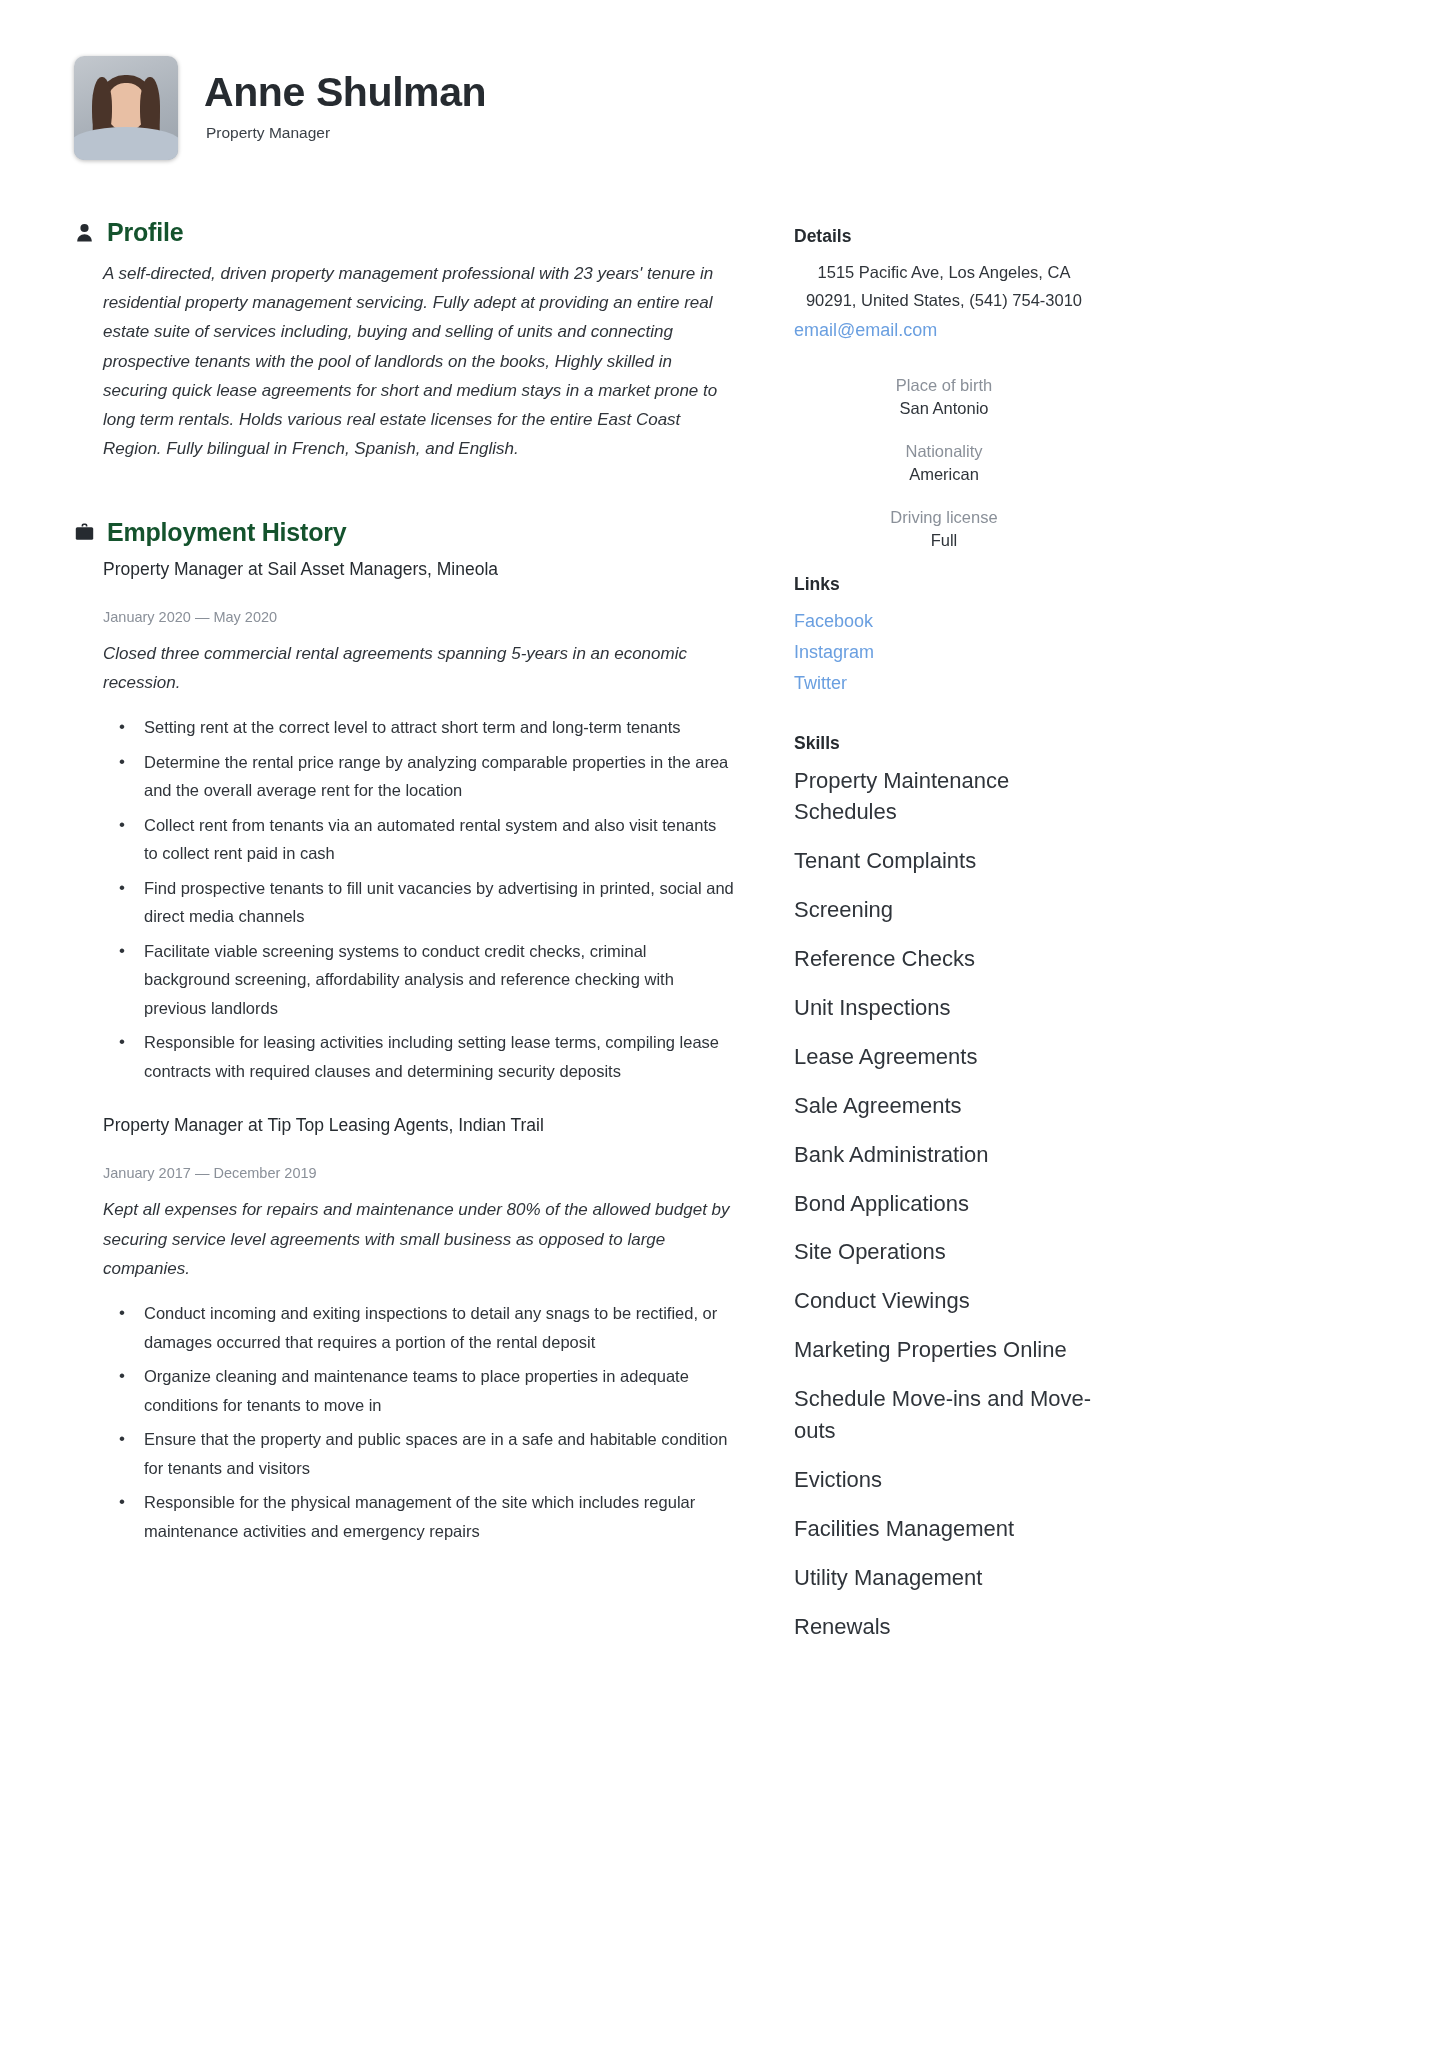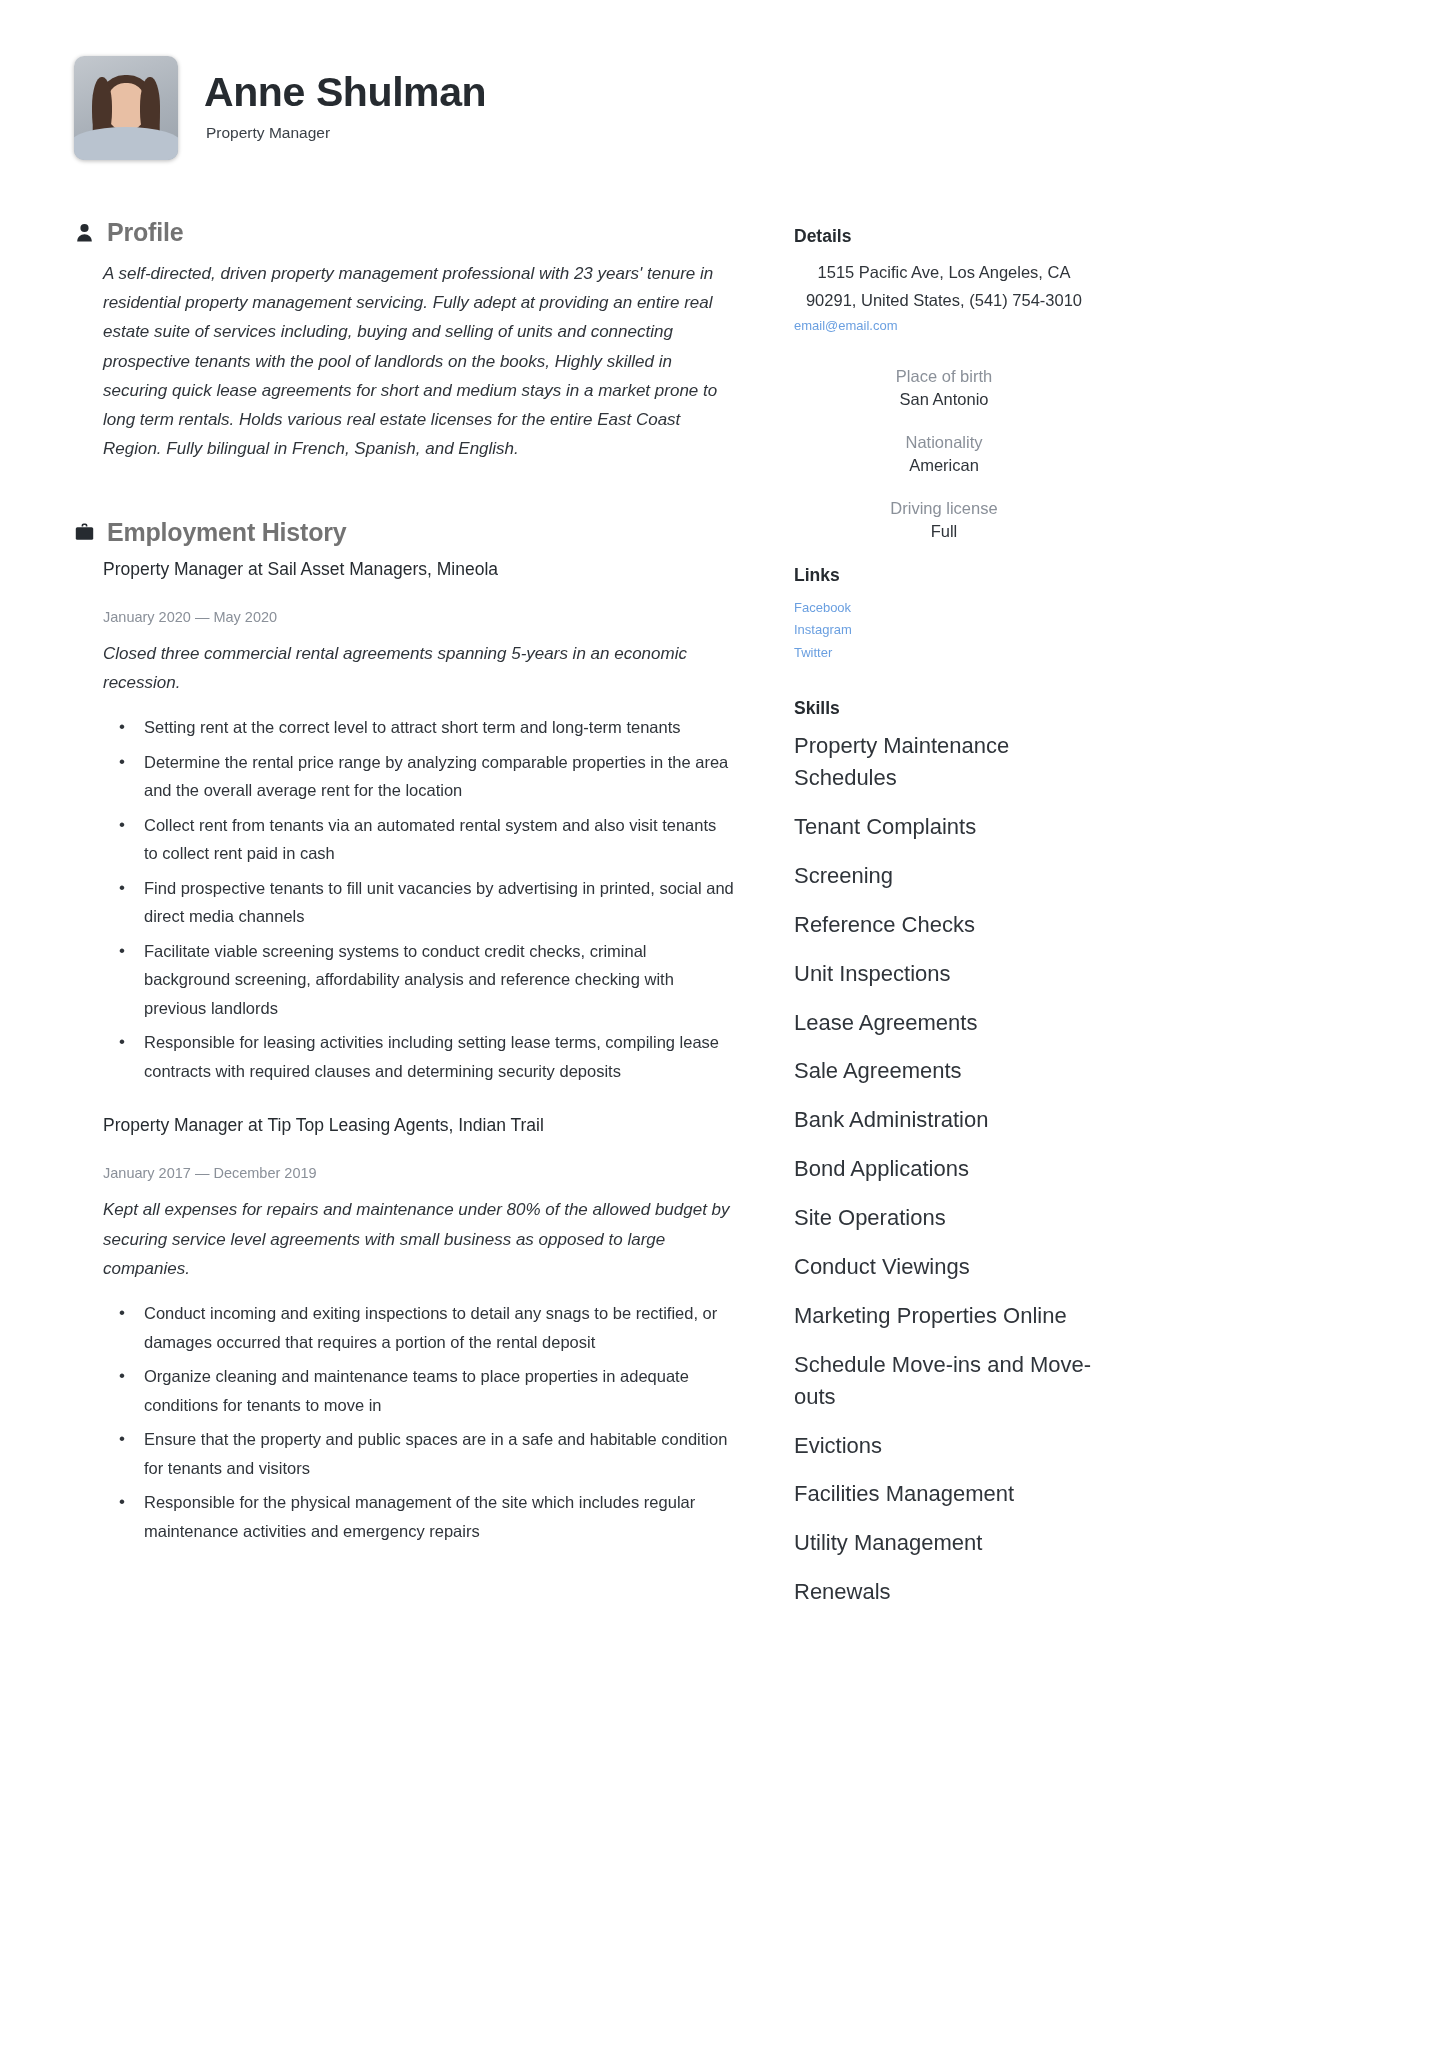--- a/index.html
+++ b/index.html
@@ -109,21 +109,21 @@
   }
   .section-icon {
     width: 20px; height: 22px;
     display: flex; align-items: center; justify-content: center;
     color: #262b30;
     flex: 0 0 auto;
   }
   .section-title {
     font-size: 25px;
     font-weight: bold;
-    color: #737373;
+    color: #14532d;
     letter-spacing: -0.2px;
   }
 
   .profile-text {
     font-style: italic;
     font-size: 17px;
     line-height: 1.72;
     color: #2f343a;
     margin-left: 29px;
     margin-bottom: 54px;
@@ -180,21 +180,21 @@
     margin-bottom: 11px;
   }
   .side-block { margin-bottom: 30px; }
   .side-text {
     font-size: 16.5px;
     line-height: 1.72;
     color: #2f343a;
     text-align: center;
   }
   .side-link {
-    font-size: 13px;
+    font-size: 18px;
     line-height: 1.72;
     color: #6a9fe0;
     text-decoration: none;
     display: block;
   }
   .field { margin-bottom: 24px; text-align: center; }
   .field-label {
     font-size: 16.5px;
     color: #8a9099;
     margin-bottom: 4px;

